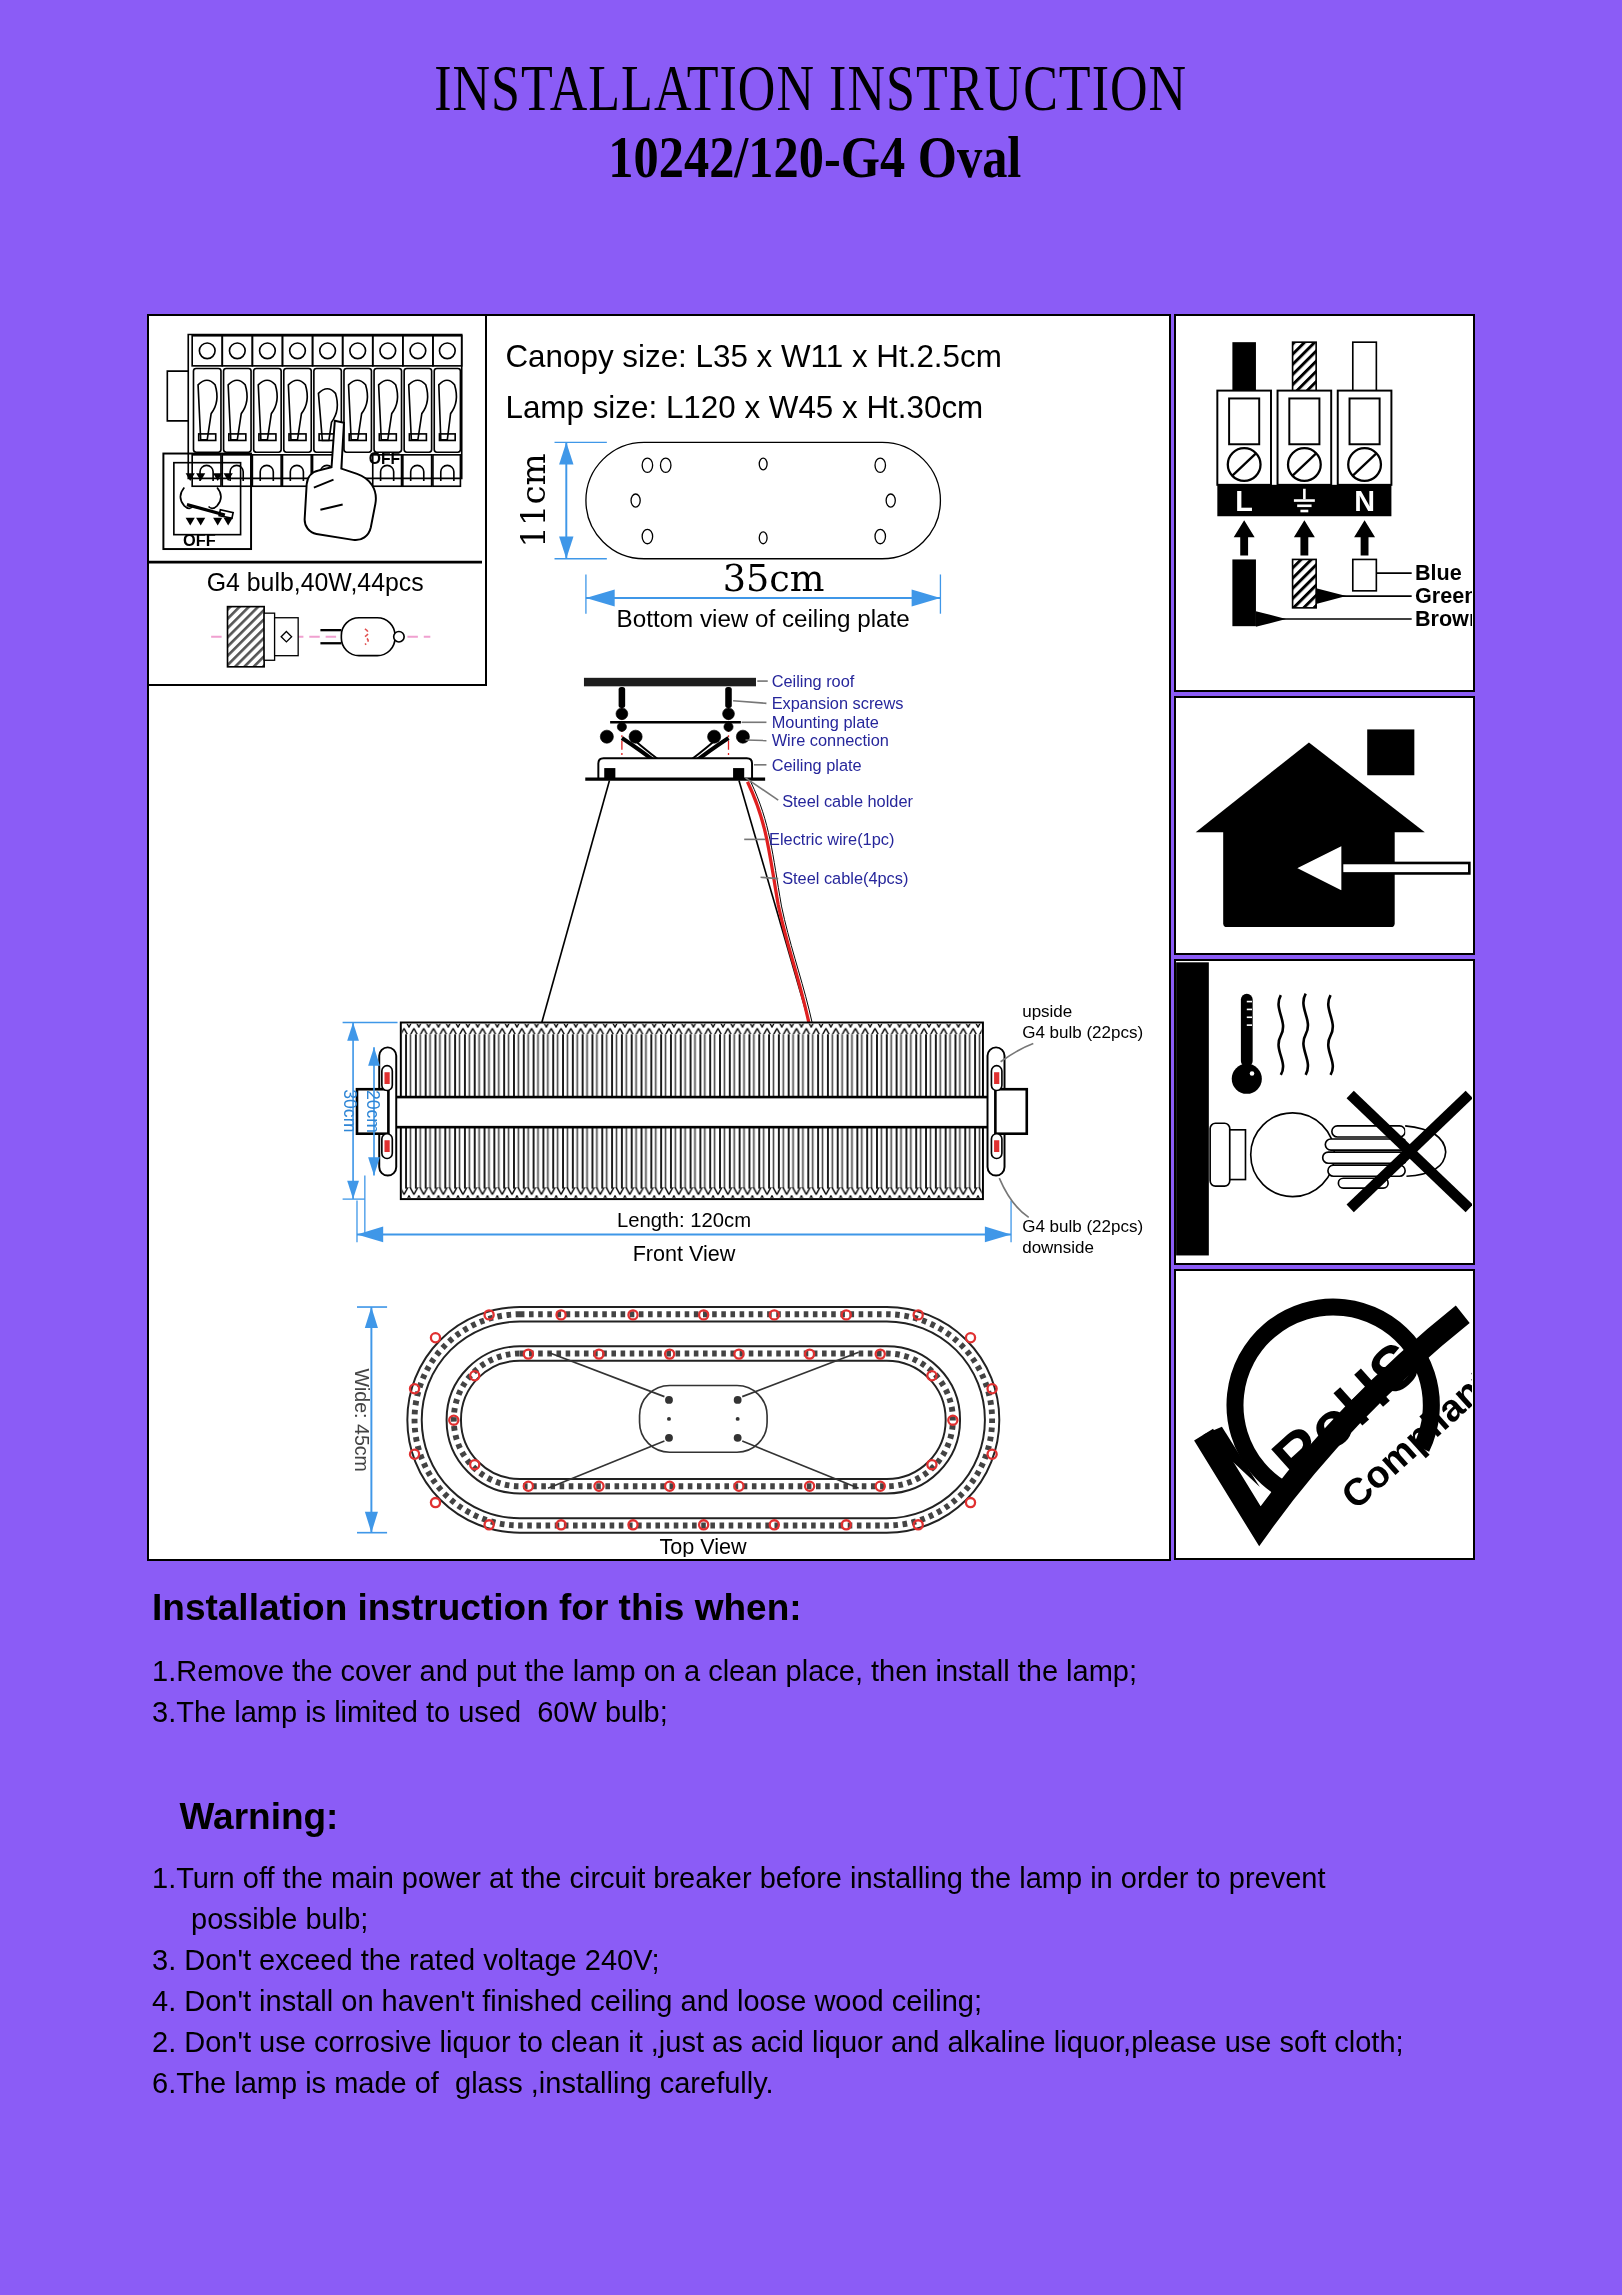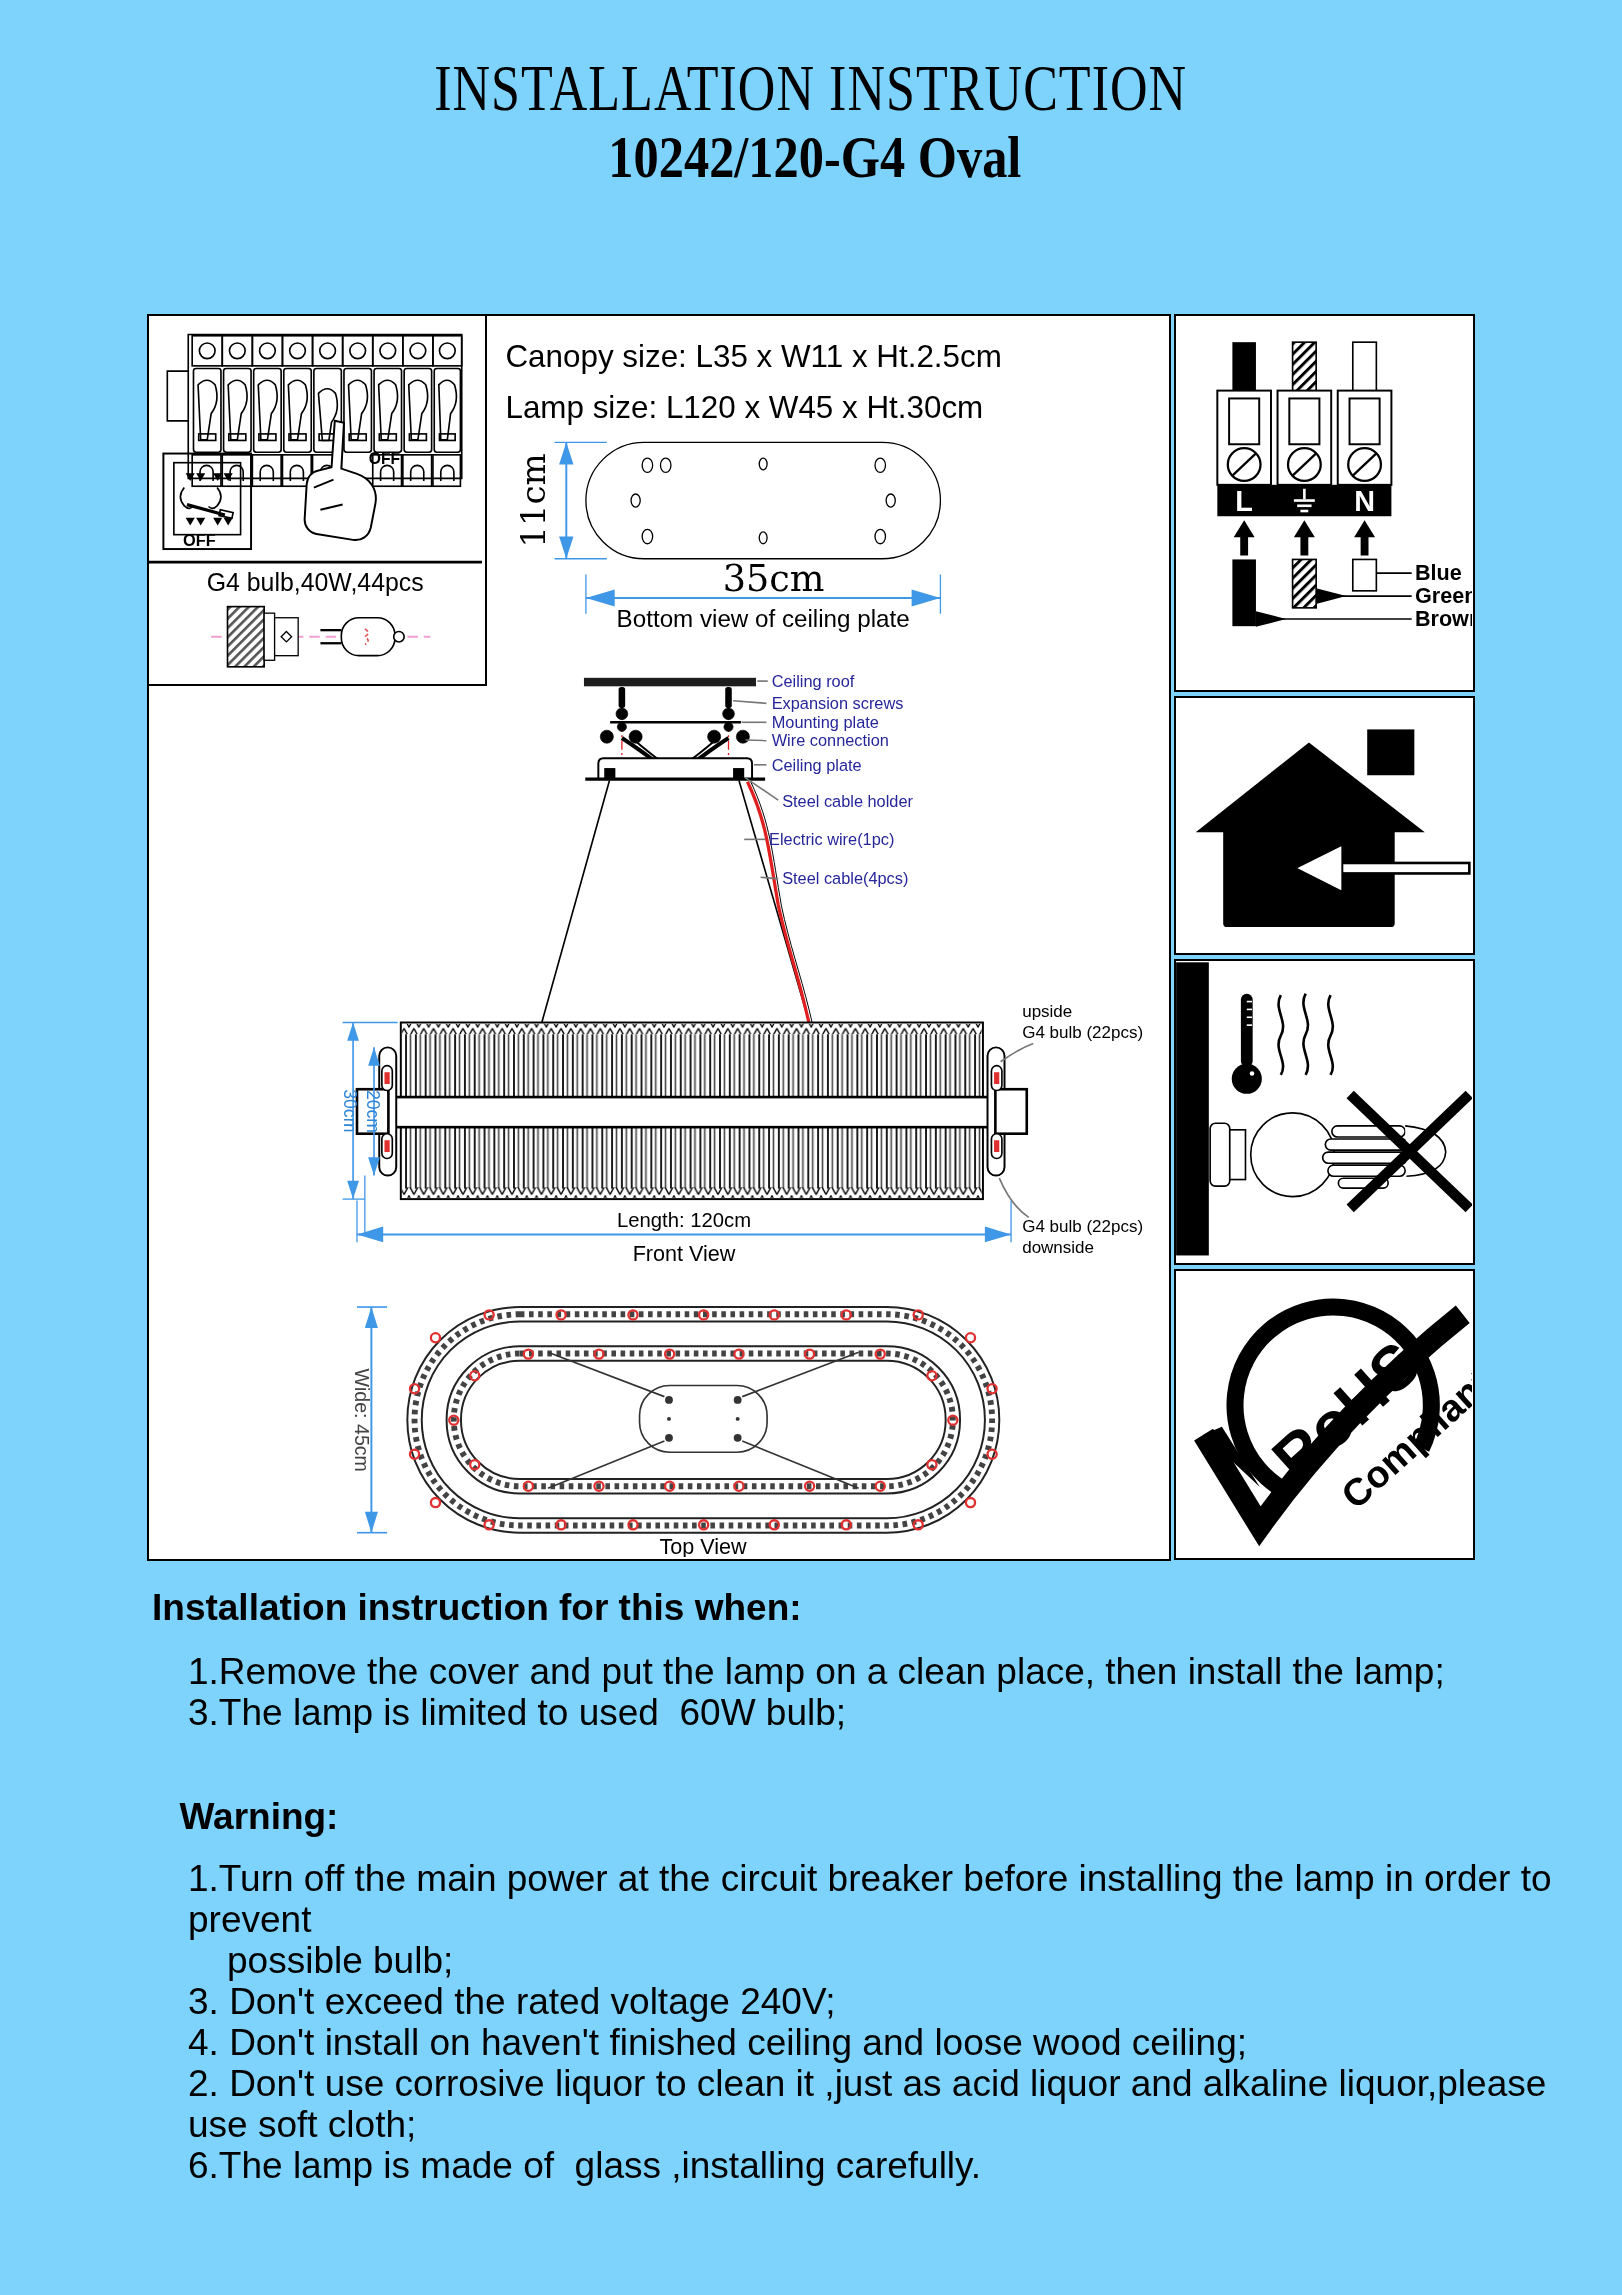--- a/index.html
+++ b/index.html
@@ -1,34 +1,34 @@
 <!DOCTYPE html>
 <html style="font-size:10.5px"><head>
 <meta charset="utf-8">
 <style>
   html,body{margin:0;padding:0;background:#fff;}
-  #page{position:relative;width:1622px;height:2295px;background:#7dd3fc;overflow:hidden;
+  #page{position:relative;width:1622px;height:2295px;background:#8b5cf6;overflow:hidden;
         font-family:"Liberation Sans", sans-serif;color:#000;}
   .abs{position:absolute;}
   
   .title-line{width:100%;text-align:center;}
   .title-main{font-family:"Liberation Serif", serif;font-size:65px;font-weight:400;
       display:inline-block;transform:scaleX(0.80);transform-origin:50% 50%;letter-spacing:1.3px;white-space:nowrap;}
   .title-sub{font-family:"Liberation Serif", serif;font-size:60px;font-weight:700;
       display:inline-block;transform:scaleX(0.84);transform-origin:50% 50%;white-space:nowrap;}
   
   .panel{position:absolute;border:2.6px solid #000;background:#fff;box-sizing:border-box;}
   #left-box{left:0;top:0;width:1024px;height:1247px;}
   #breaker-box{left:0;top:0;width:336px;height:368px;border:none;border-right:2.6px solid #000;border-bottom:2.6px solid #000;}
   svg text{font-family:"Liberation Sans", sans-serif;}
   .dimserif{font-family:"DejaVu Serif", serif;}
   .navy{fill:#26269b;}
   
   .sec-head{font-size:37px;font-weight:700;white-space:pre-wrap;}
-  .body-line{font-size:37px;white-space:pre-wrap;line-height:41px;margin-left:36px;}
+  .body-line{font-size:29px;white-space:pre-wrap;line-height:41px;}
   .warn-indent{padding-left:39px;}
 </style>
 </head>
 <body>
 
 <div id="page">
 
   <div class="abs title-line" style="top:51px;left:0;">
     <span class="title-main">INSTALLATION INSTRUCTION</span>
   </div>

